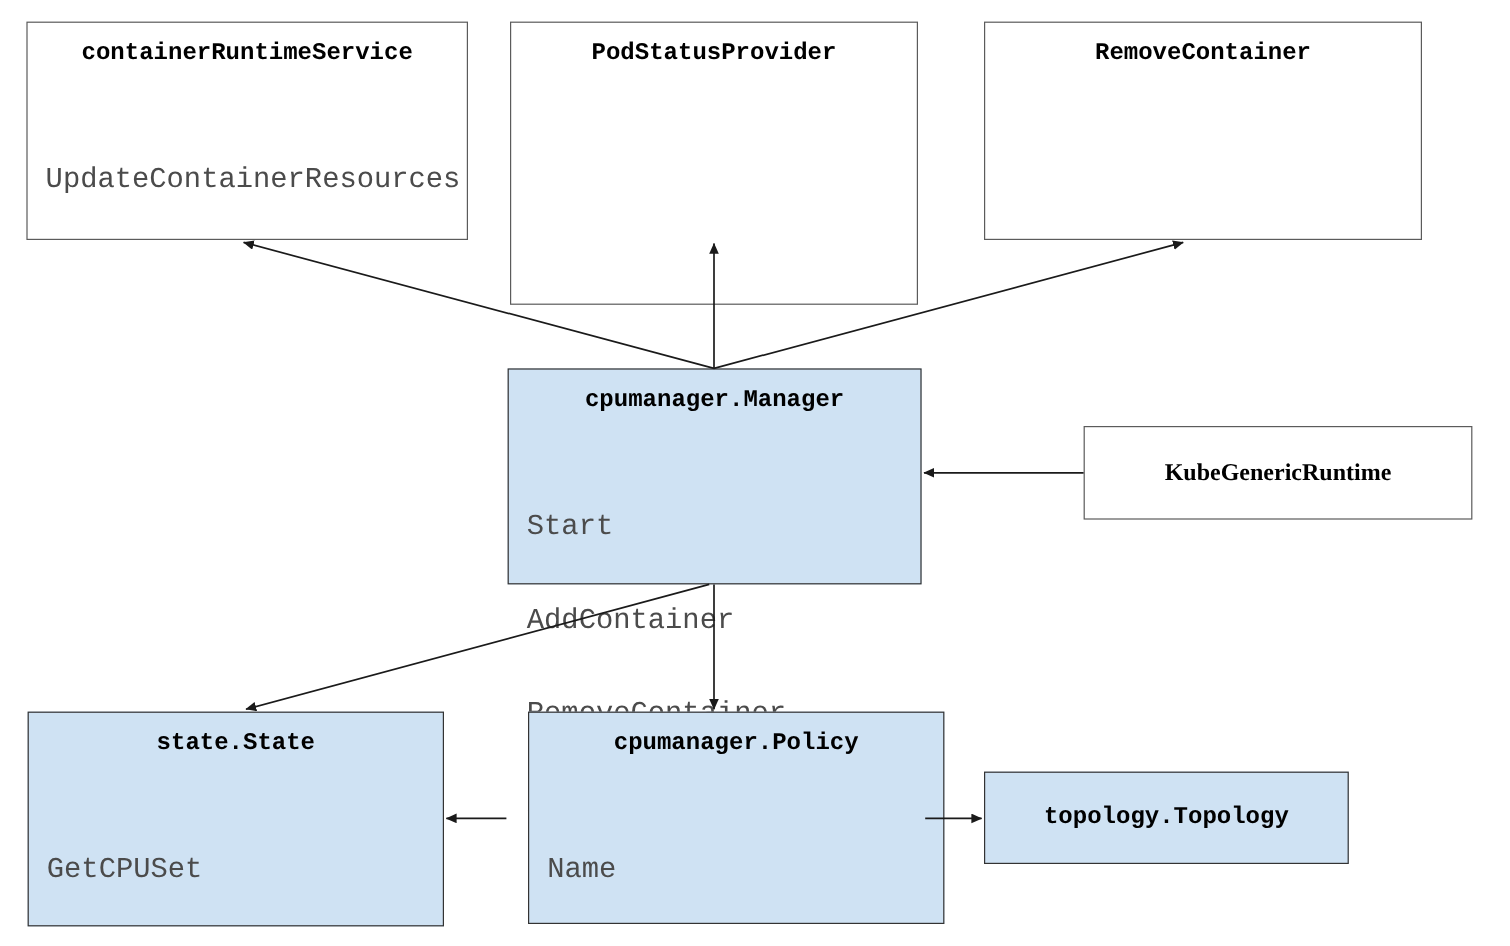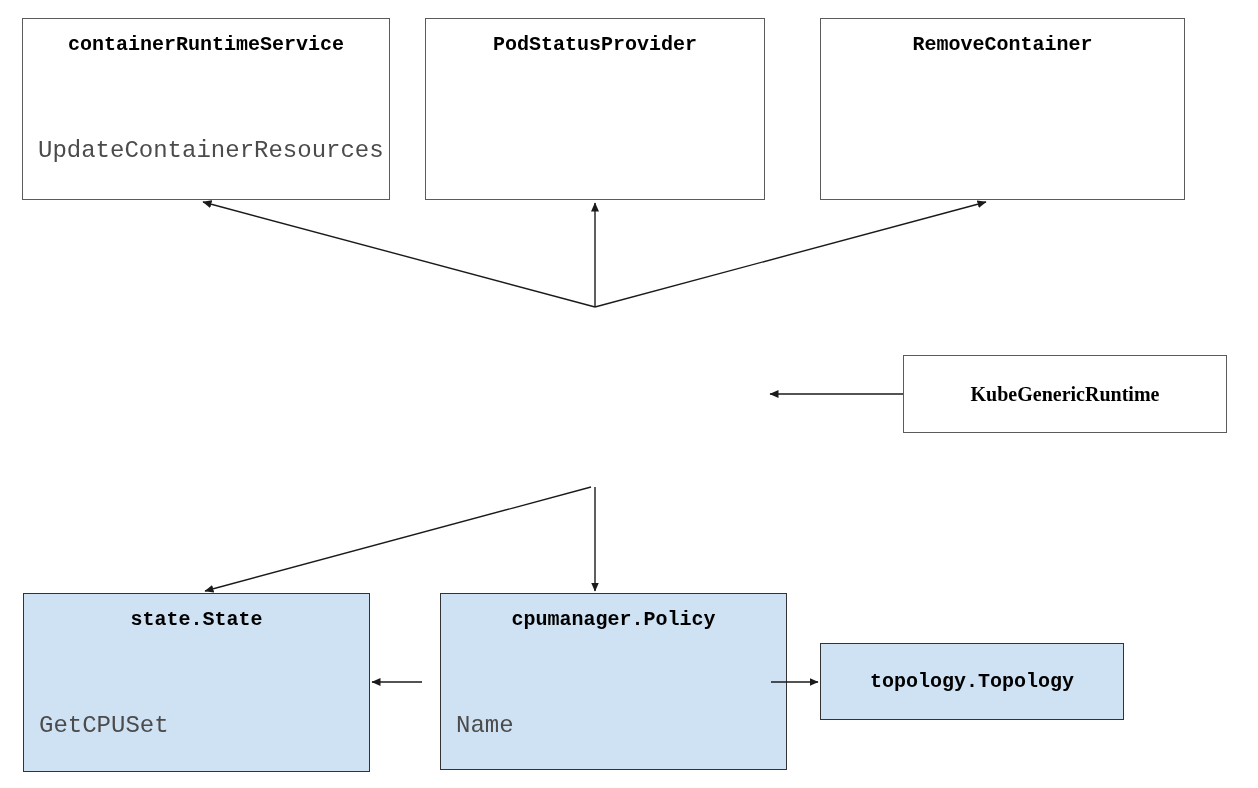--- a/index.html
+++ b/index.html
@@ -69,28 +69,37 @@
 
 <div class="canvas">
 
   <div class="box" style="left:22px; top:18px; width:368px; height:182px;">
     <div class="box-title">containerRuntimeService</div>
     <div class="methods">
       <div>UpdateContainerResources</div>
     </div>
   </div>
 
-  <div class="box" style="left:425px; top:18px; width:340px; height:182px;">
+  <div class="box" style="left:425px; top:18px; width:340px; height:236px;">
     <div class="box-title">PodStatusProvider</div>
   </div>
 
   <div class="box" style="left:820px; top:18px; width:365px; height:182px;">
     <div class="box-title">RemoveContainer</div>
   </div>
 
+  <div class="box highlight" style="left:423px; top:307px; width:345px; height:180px;">
+    <div class="box-title">cpumanager.Manager</div>
+    <div class="methods">
+      <div>Start</div>
+      <div>AddContainer</div>
+      <div>RemoveContainer</div>
+      <div>State</div>
+    </div>
+  </div>
 
   <div class="box label-only" style="left:903px; top:355px; width:324px; height:78px;font-family:Liberation Serif, serif;">
     <div class="box-title">KubeGenericRuntime</div>
   </div>
 
   <div class="box highlight" style="left:23px; top:593px; width:347px; height:179px;">
     <div class="box-title">state.State</div>
     <div class="methods">
       <div>GetCPUSet</div>
       

